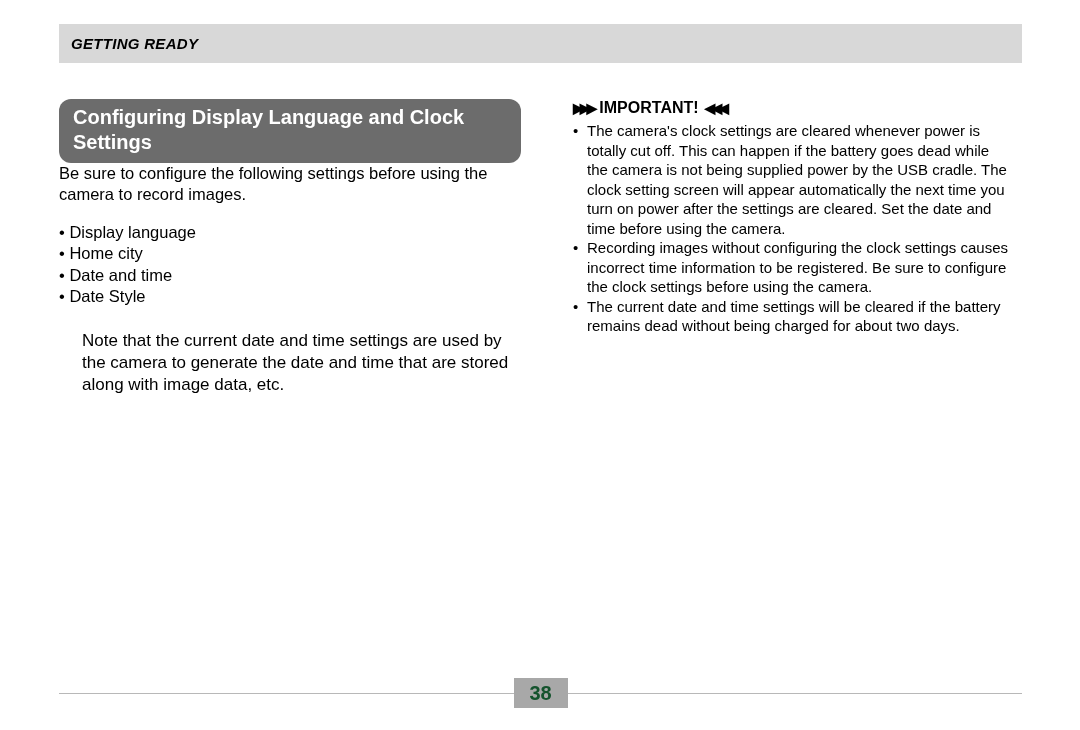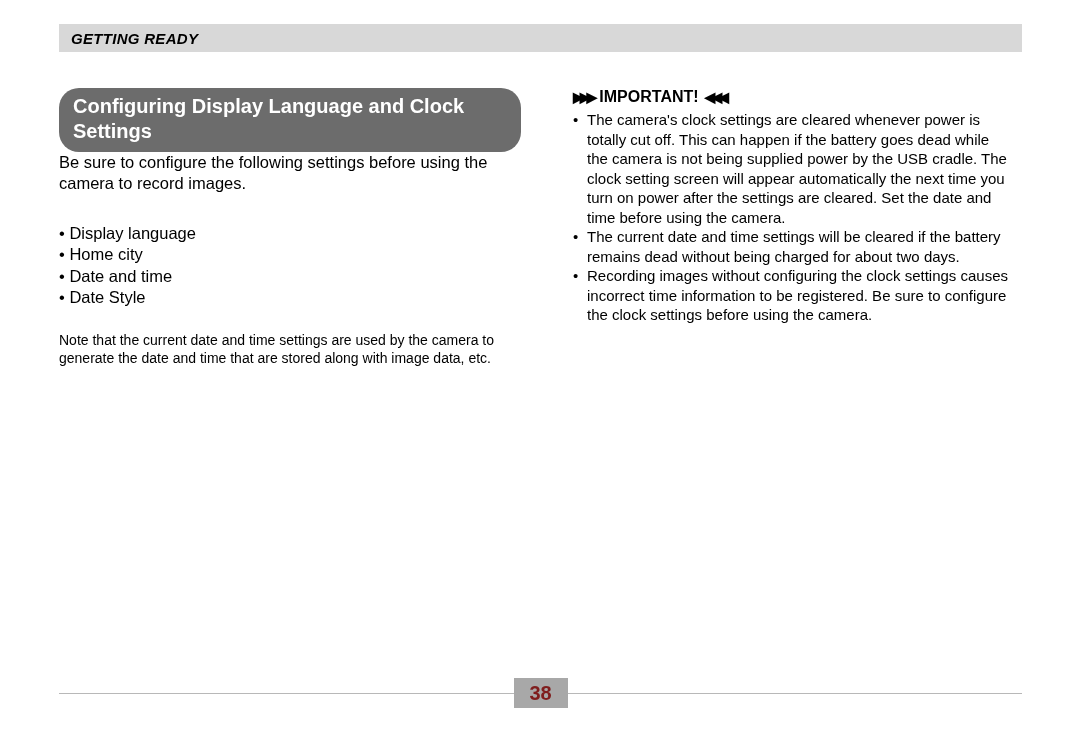--- a/index.html
+++ b/index.html
@@ -14,21 +14,21 @@
     }
     .page {
       position: absolute;
       left: 59px;
       top: 24px;
       width: 963px;
       height: 682px;
     }
     .header-bar {
       width: 100%;
-      height: 28px;
+      height: 39px;
       background: #d8d8d8;
       display: flex;
       align-items: center;
       padding-left: 12px;
     }
     .header-bar span {
       font-weight: bold;
       font-style: italic;
       font-size: 15px;
       letter-spacing: 0.3px;
@@ -42,38 +42,39 @@
     .col {
       width: 462px;
     }
     .section-title {
       background: #6c6c6c;
       color: #ffffff;
       font-weight: bold;
       font-size: 20px;
       line-height: 1.25;
       padding: 6px 14px 8px 14px;
-      border-radius: 20px;
+      border-radius: 12px;
     }
     .body-text {
       font-size: 16.5px;
       line-height: 1.3;
     }
     .bullet-block {
       font-size: 16.5px;
       line-height: 1.3;
-      margin-top: 28px;
+      margin-top: 16px;
     }
     .bullet-block div::before {
       content: "• ";
     }
     .note-text {
-      font-size: 14px;
+      font-size: 17px;
       line-height: 1.3;
       margin-top: 22px;
+      margin-left: 23px;
     }
     .important-heading {
       display: flex;
       align-items: center;
       gap: 6px;
       font-weight: bold;
       font-size: 16px;
       margin-left: 24px;
       margin-bottom: 4px;
     }
@@ -111,21 +112,21 @@
       display: flex;
       align-items: center;
     }
     .footer-line {
       flex: 1;
       height: 1px;
       background: #b8b8b8;
     }
     .page-number {
       background: #a8a8a8;
-      color: #7f1d1d;
+      color: #14532d;
       font-weight: bold;
       font-size: 20px;
       width: 54px;
       height: 30px;
       display: flex;
       align-items: center;
       justify-content: center;
     }
   </style>
 </head>
@@ -159,22 +160,22 @@
           </span>
         <span>IMPORTANT!</span>
         <span class="arrow-left">
             <span>◀</span>
             <span>◀</span>
             <span>◀</span>
           </span>
       </div>
       <ul class="important-list">
         <li>The camera's clock settings are cleared whenever power is totally cut off. This can happen if the battery goes dead while the camera is not being supplied power by the USB cradle. The clock setting screen will appear automatically the next time you turn on power after the settings are cleared. Set the date and time before using the camera.</li>
+        <li>Recording images without configuring the clock settings causes incorrect time information to be registered. Be sure to configure the clock settings before using the camera.</li>
         <li>The current date and time settings will be cleared if the battery remains dead without being charged for about two days.</li>
-        <li>Recording images without configuring the clock settings causes incorrect time information to be registered. Be sure to configure the clock settings before using the camera.</li>
       </ul>
     </div>
 
   </div>
 </div>
 
 <div class="footer">
   <div class="footer-line"></div>
   <div class="page-number">38</div>
   <div class="footer-line"></div>

